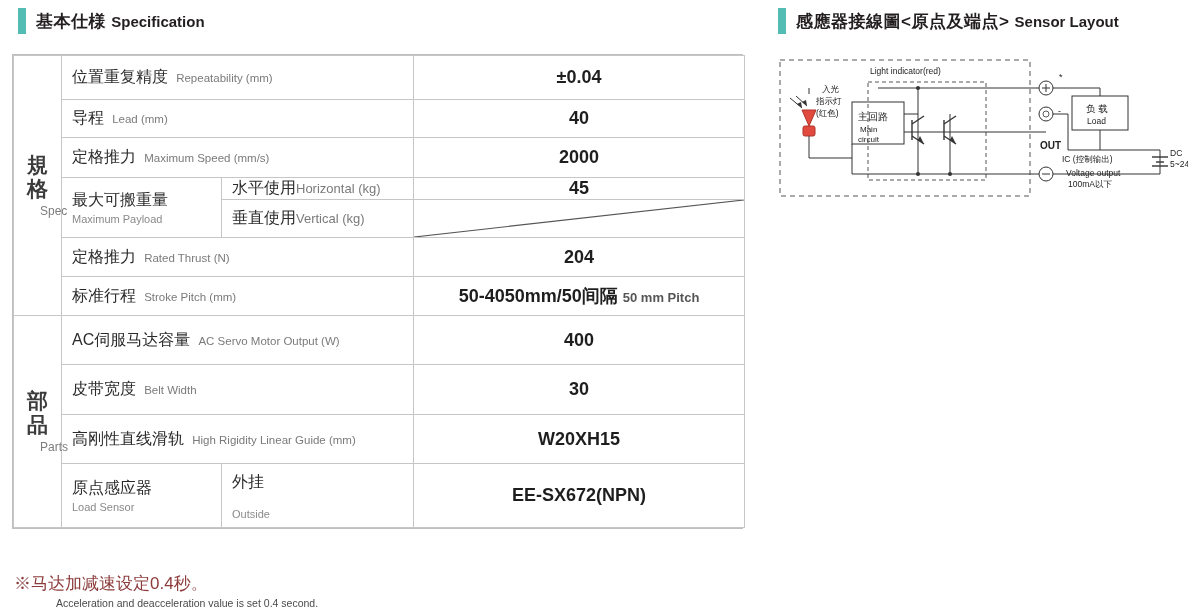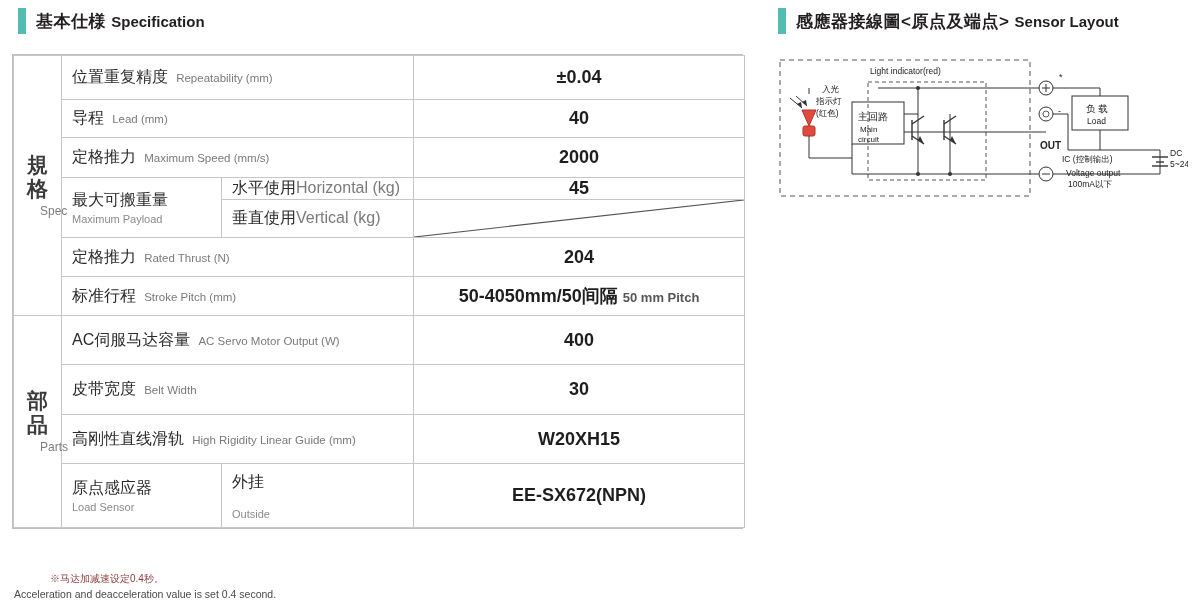--- a/index.html
+++ b/index.html
@@ -86,43 +86,43 @@
   }
   td.rowlabel .cn { font-size: 16px; color: #2b2b2b; }
   td.rowlabel .en { font-size: 11.5px; color: #7a7a7a; margin-left: 4px; }
   td.rowlabel .sub { display:block; font-size: 11px; color: #8a8a8a; margin-top:2px; }
   td.sublabel {
     background: #e8f4f2;
     font-size: 15px;
     width: 158px;
   }
   td.sublabel .cn { font-size: 16px; color: #2b2b2b; }
-  td.sublabel .en { font-size: 16px; color: #7a7a7a; }
+  td.sublabel .en { font-size: 13px; color: #7a7a7a; }
   td.value {
     text-align: center;
     font-size: 18px;
     color: #1e1e1e;
     font-weight: bold;
   }
   td.value .small { font-size: 13px; color: #555; }
   td.value.diag { position: relative; padding: 0; }
   .diag-line {
     position: absolute;
     left: 0; top: 0; width: 100%; height: 100%;
   }
 
   .note {
     position: absolute;
     left: 14px;
     top: 572px;
     font-size: 11.5px;
     color: #6e4a4a;
   }
-  .note .l1 { color: #8c3b3b; font-size: 10px; margin-left: 36px; }
-  .note .l2 { color: #4a4a4a; font-size: 10.5px; margin-top: 2px; }
+  .note .l1 { color: #8c3b3b; font-size: 17px; }
+  .note .l2 { color: #4a4a4a; font-size: 10.5px; margin-top: 2px; margin-left: 42px; }
 
   
   .diagram {
     position: absolute;
     left: 778px;
     top: 54px;
     width: 410px;
     height: 145px;
   }
   .diagram svg { display: block; }

